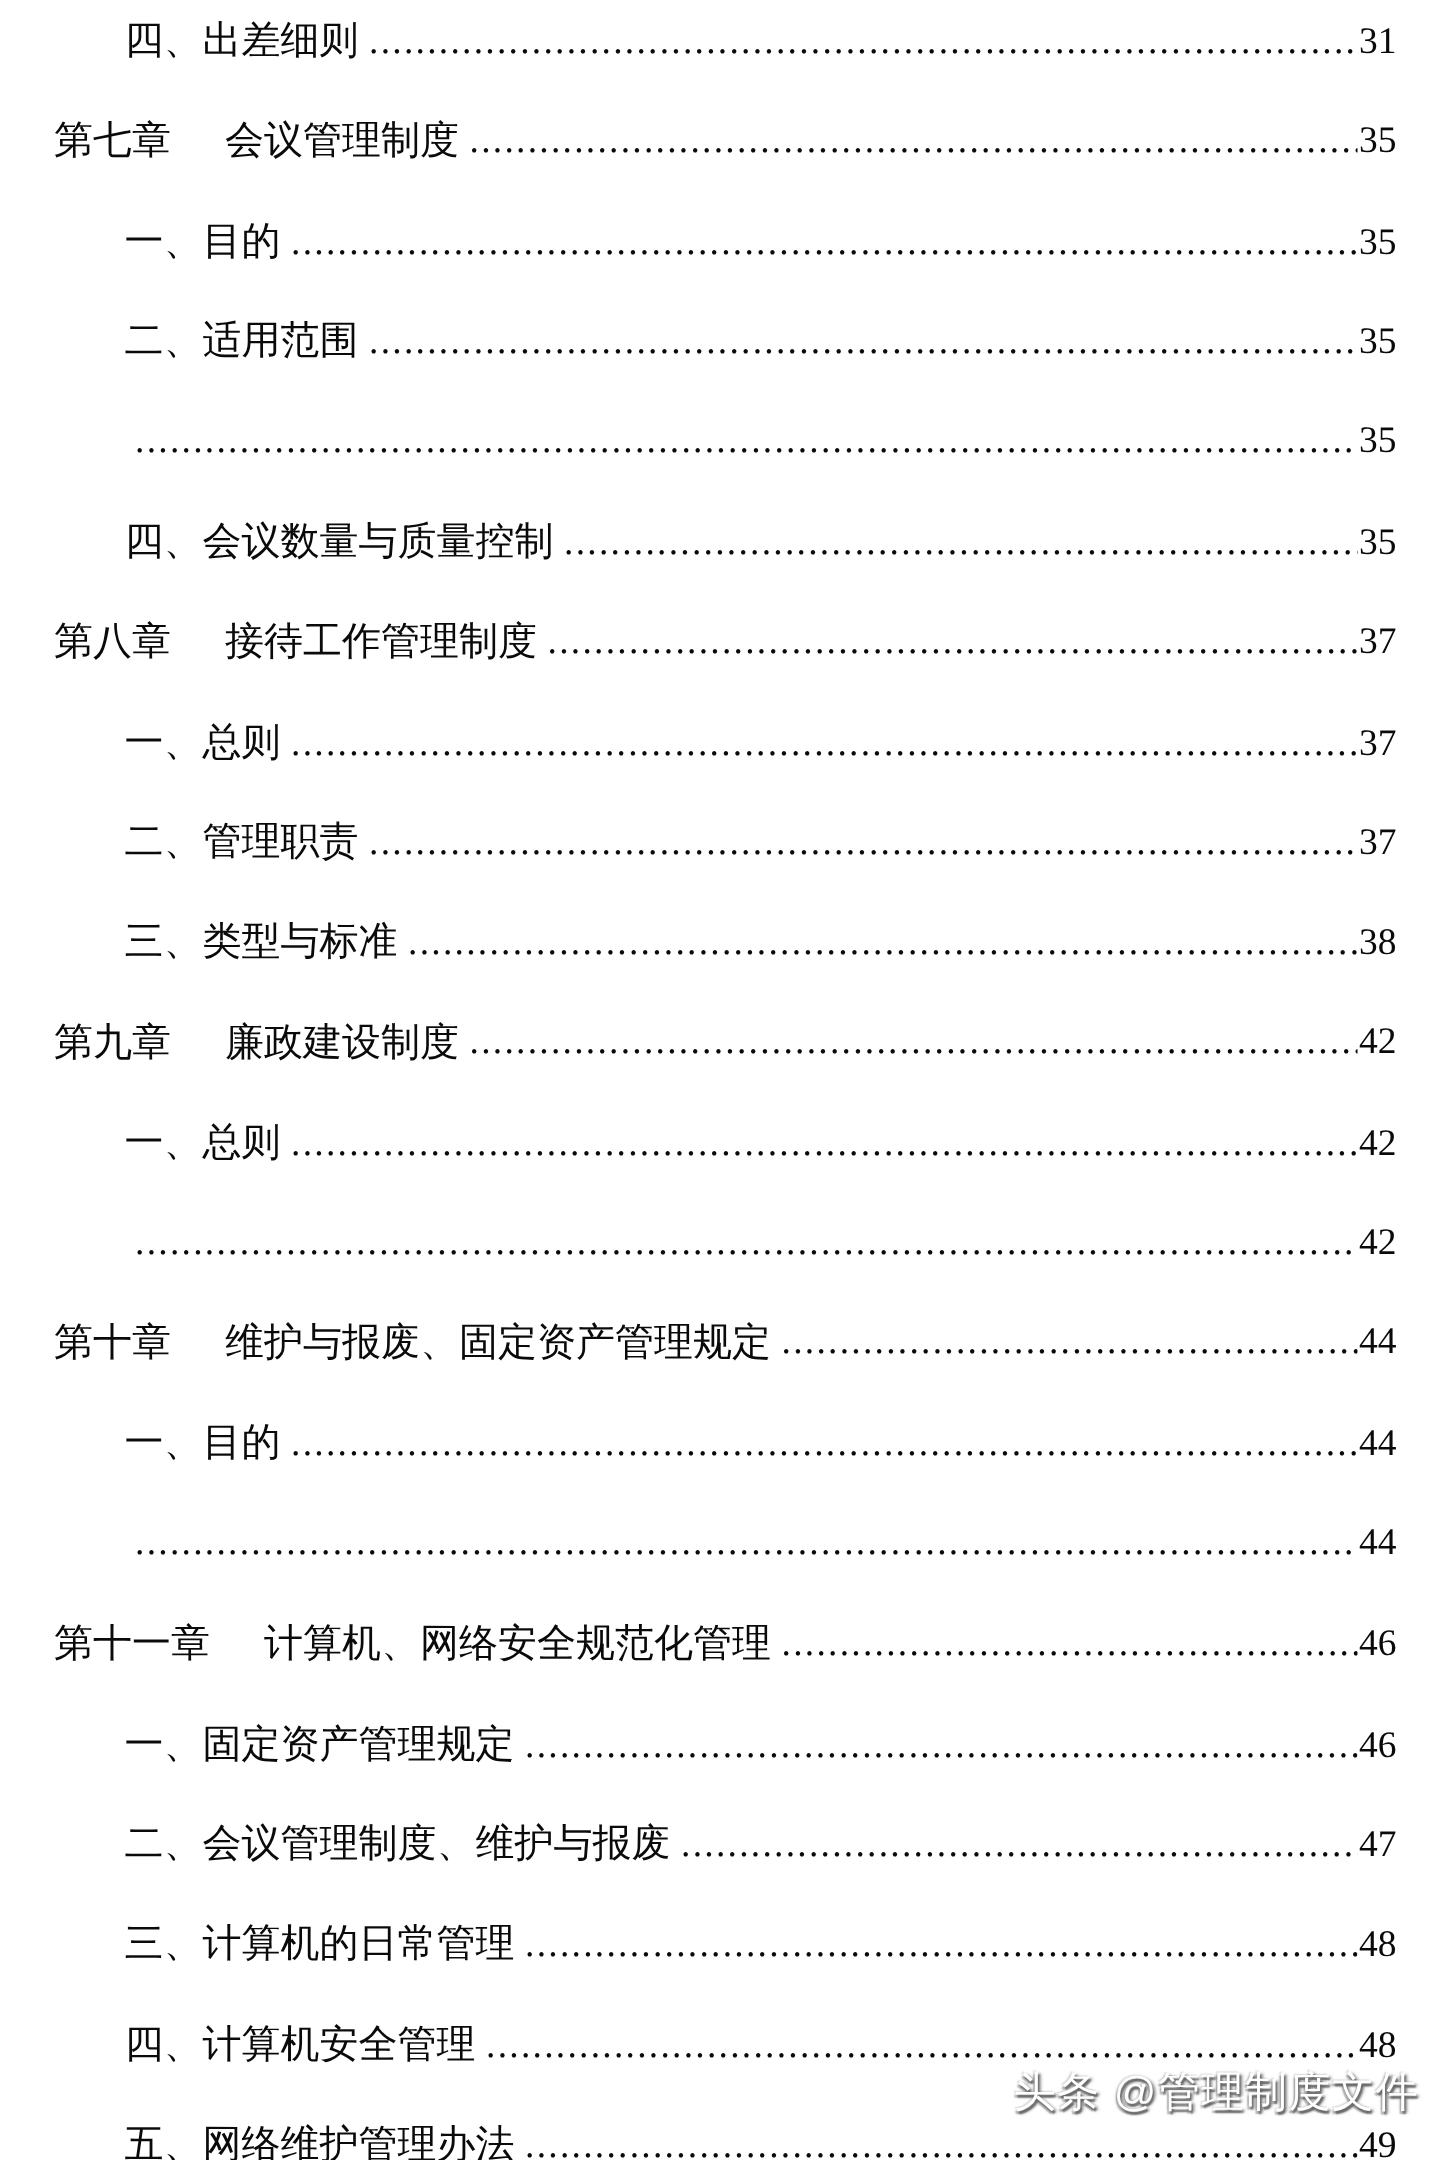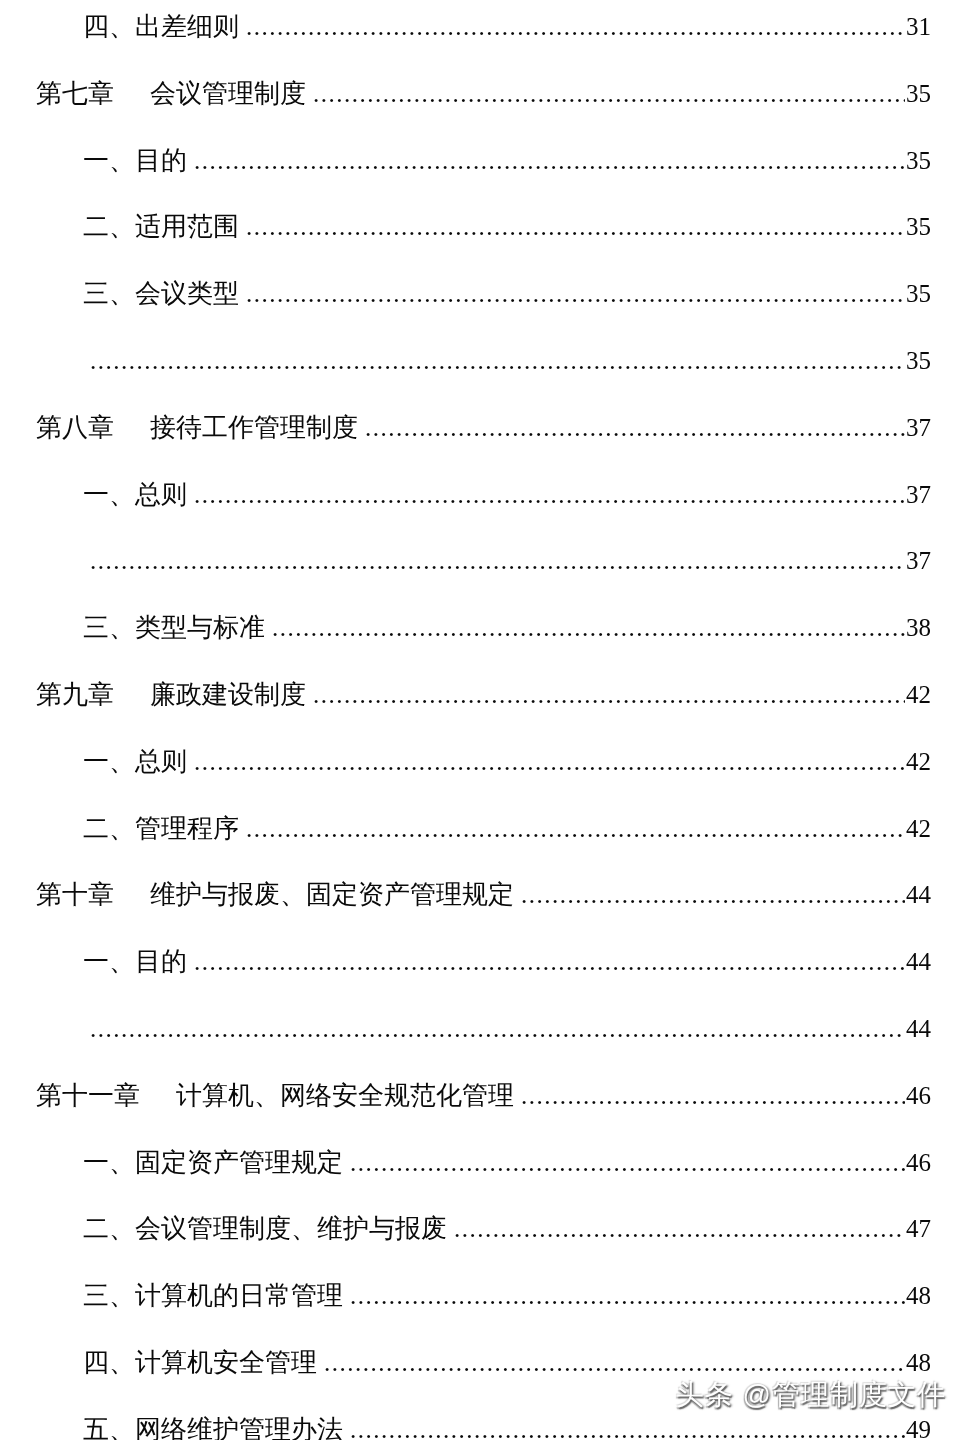--- a/index.html
+++ b/index.html
@@ -93,43 +93,44 @@
     <span class="pagenum">35</span>
   </div>
       <div class="entry sub">
 
     <span class="title">二、适用范围</span>
     <span class="leader" aria-hidden="true">....................................................................................................................................................................................................................................................................</span>
     <span class="pagenum">35</span>
   </div>
       <div class="entry sub">
 
-    <span class="title">三、会议类型</span>
-    <span class="leader" aria-hidden="true">....................................................................................................................................................................................................................................................................</span>
-    <span class="pagenum">35</span>
-  </div>
-      <div class="entry sub">
-
+    <span class="leader" aria-hidden="true">....................................................................................................................................................................................................................................................................</span>
+    <span class="pagenum">35</span>
+  </div>
+      <div class="entry sub">
+
+    <span class="title">四、会议数量与质量控制</span>
     <span class="leader" aria-hidden="true">....................................................................................................................................................................................................................................................................</span>
     <span class="pagenum">35</span>
   </div>
       <div class="entry chapter">
     <span class="chapter-label">第八章</span>
     <span class="title">接待工作管理制度</span>
     <span class="leader" aria-hidden="true">....................................................................................................................................................................................................................................................................</span>
     <span class="pagenum">37</span>
   </div>
       <div class="entry sub">
 
     <span class="title">一、总则</span>
     <span class="leader" aria-hidden="true">....................................................................................................................................................................................................................................................................</span>
     <span class="pagenum">37</span>
   </div>
       <div class="entry sub">
 
+    <span class="title">二、管理职责</span>
     <span class="leader" aria-hidden="true">....................................................................................................................................................................................................................................................................</span>
     <span class="pagenum">37</span>
   </div>
       <div class="entry sub">
 
     <span class="title">三、类型与标准</span>
     <span class="leader" aria-hidden="true">....................................................................................................................................................................................................................................................................</span>
     <span class="pagenum">38</span>
   </div>
       <div class="entry chapter">
@@ -139,21 +140,20 @@
     <span class="pagenum">42</span>
   </div>
       <div class="entry sub">
 
     <span class="title">一、总则</span>
     <span class="leader" aria-hidden="true">....................................................................................................................................................................................................................................................................</span>
     <span class="pagenum">42</span>
   </div>
       <div class="entry sub">
 
-    <span class="title">二、管理程序</span>
     <span class="leader" aria-hidden="true">....................................................................................................................................................................................................................................................................</span>
     <span class="pagenum">42</span>
   </div>
       <div class="entry chapter">
     <span class="chapter-label">第十章</span>
     <span class="title">维护与报废、固定资产管理规定</span>
     <span class="leader" aria-hidden="true">....................................................................................................................................................................................................................................................................</span>
     <span class="pagenum">44</span>
   </div>
       <div class="entry sub">

